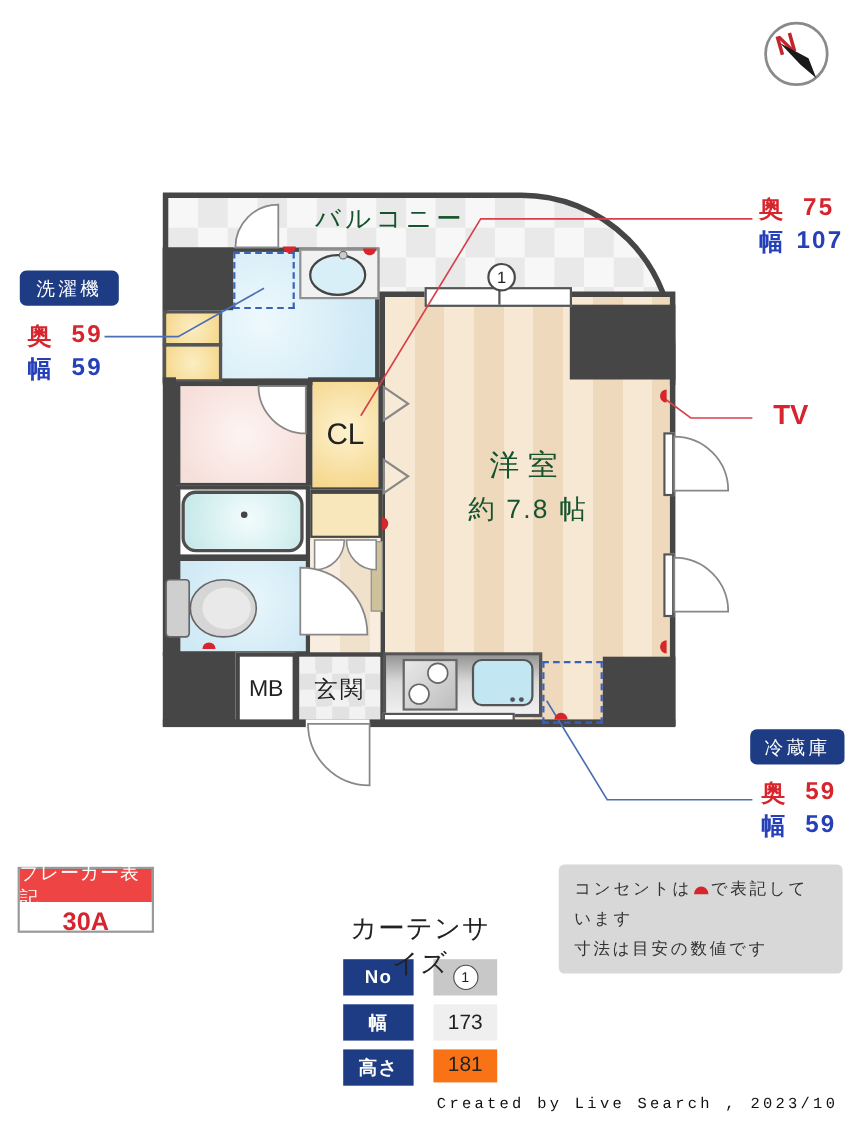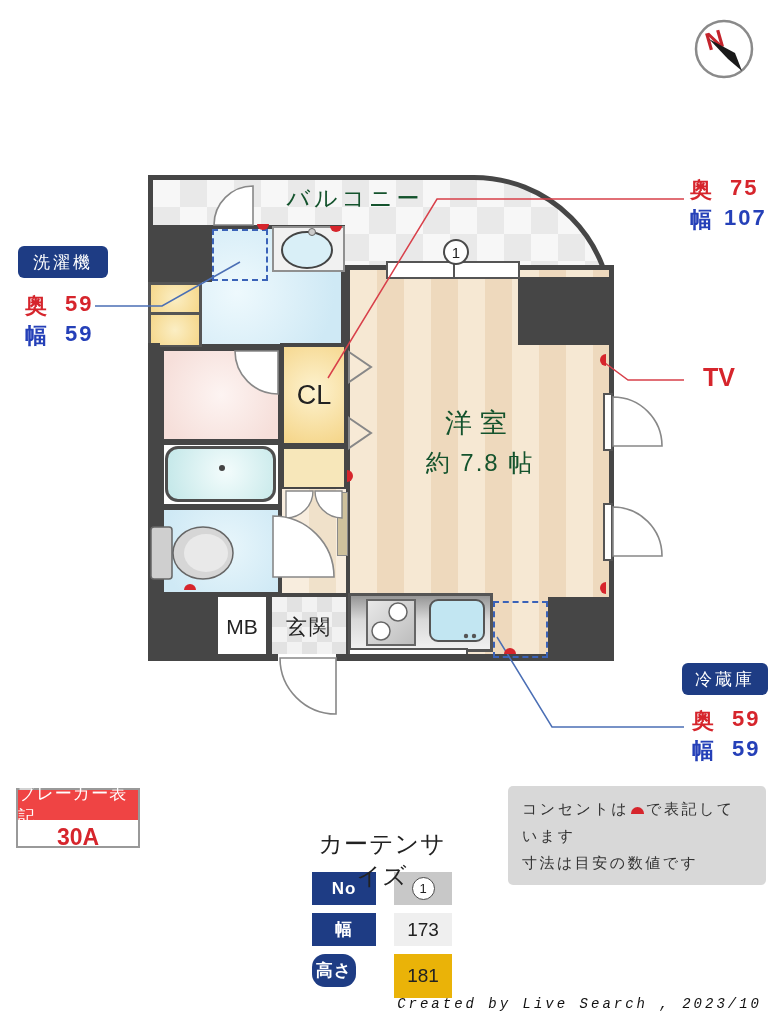--- a/index.html
+++ b/index.html
@@ -188,23 +188,23 @@
     <div style="height:34px;display:flex;align-items:center;justify-content:center;font-size:23px;font-weight:bold;color:#d6252c;">30A</div>
   </div>
 
   <div class="abs" style="left:312px;top:828px;width:140px;text-align:center;font-size:24px;letter-spacing:1px;color:#222;z-index:8;">カーテンサイズ</div>
   <div class="abs curtain-label" style="left:312px;top:872px;width:64px;height:33px;">No</div>
   <div class="abs curtain-value" style="left:394px;top:872px;width:58px;height:33px;background:#c8c8c8;">
     <span class="circled" style="width:21px;height:21px;font-size:13px;border-width:1.5px;">1</span>
   </div>
   <div class="abs curtain-label" style="left:312px;top:913px;width:64px;height:33px;">幅</div>
   <div class="abs curtain-value" style="left:394px;top:913px;width:58px;height:33px;background:#efefef;">173</div>
-  <div class="abs curtain-label" style="left:312px;top:954px;width:44px;height:33px;border-radius:13px;">高さ</div>
-  <div class="abs curtain-value" style="left:394px;top:954px;width:58px;height:44px;background:#eab308;">181</div>
+  <div class="abs curtain-label" style="left:312px;top:954px;width:64px;height:33px;">高さ</div>
+  <div class="abs curtain-value" style="left:394px;top:954px;width:58px;height:30px;background:#f97316;">181</div>
 
   <div class="abs note-box" style="left:508px;top:786px;width:258px;z-index:8;">
     <span>コンセントは</span><span class="dome"></span><span>で表記しています</span><br>
     <span>寸法は目安の数値です</span>
   </div>
 
-  <div class="abs" style="right:6px;top:996px;font-family:'Liberation Mono','DejaVu Sans Mono',monospace;font-size:14px;letter-spacing:3px;color:#111;z-index:8;font-style:italic;">Created by Live Search , 2023/10</div>
+  <div class="abs" style="right:6px;top:996px;font-family:'Liberation Mono','DejaVu Sans Mono',monospace;font-size:14px;letter-spacing:3px;color:#111;z-index:8;">Created by Live Search , 2023/10</div>
 
 </div>
 
 </body></html>

